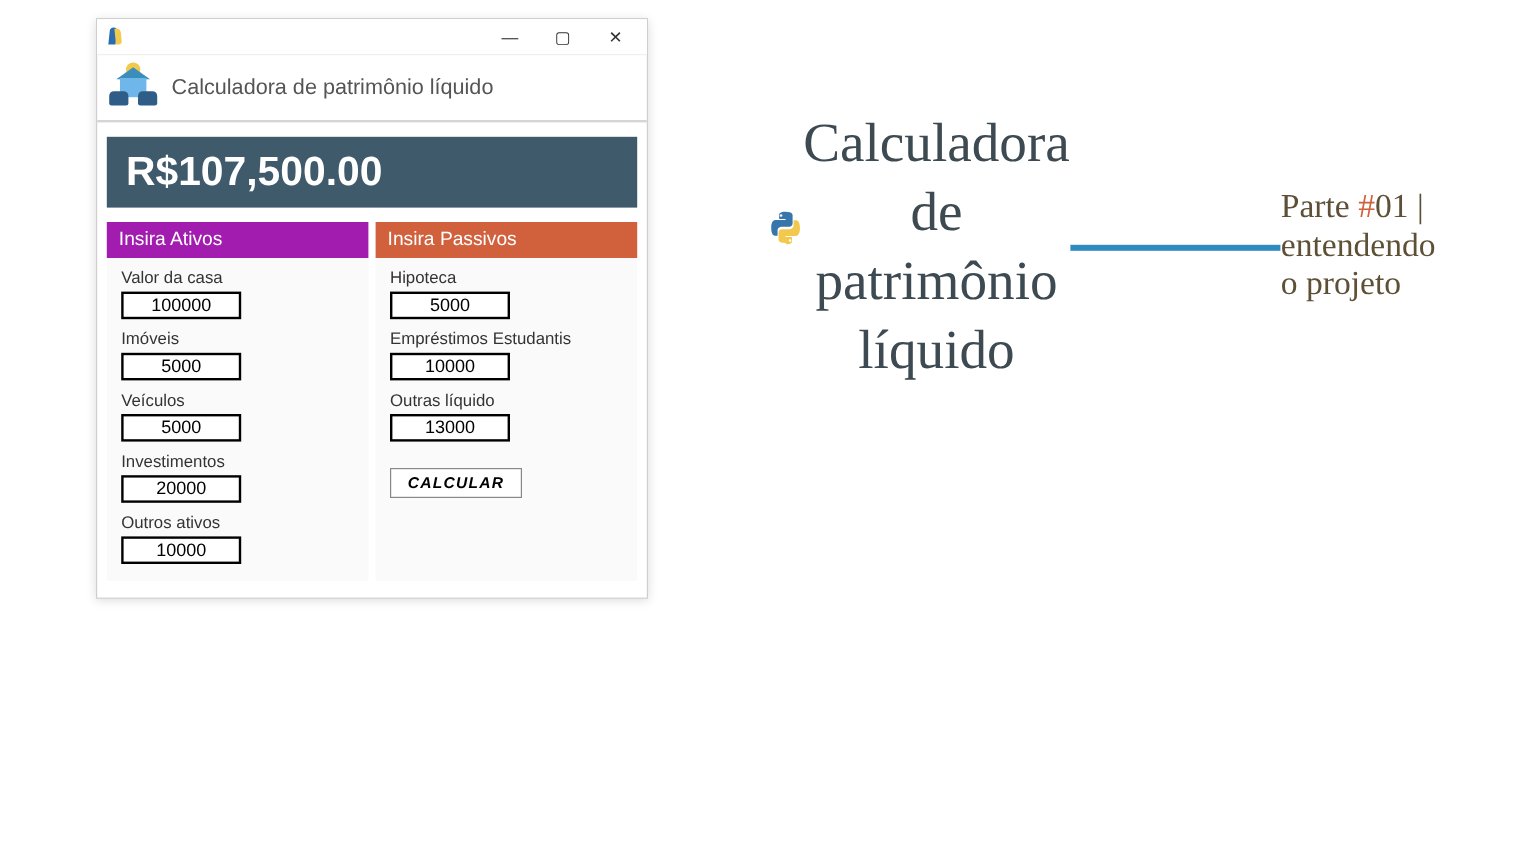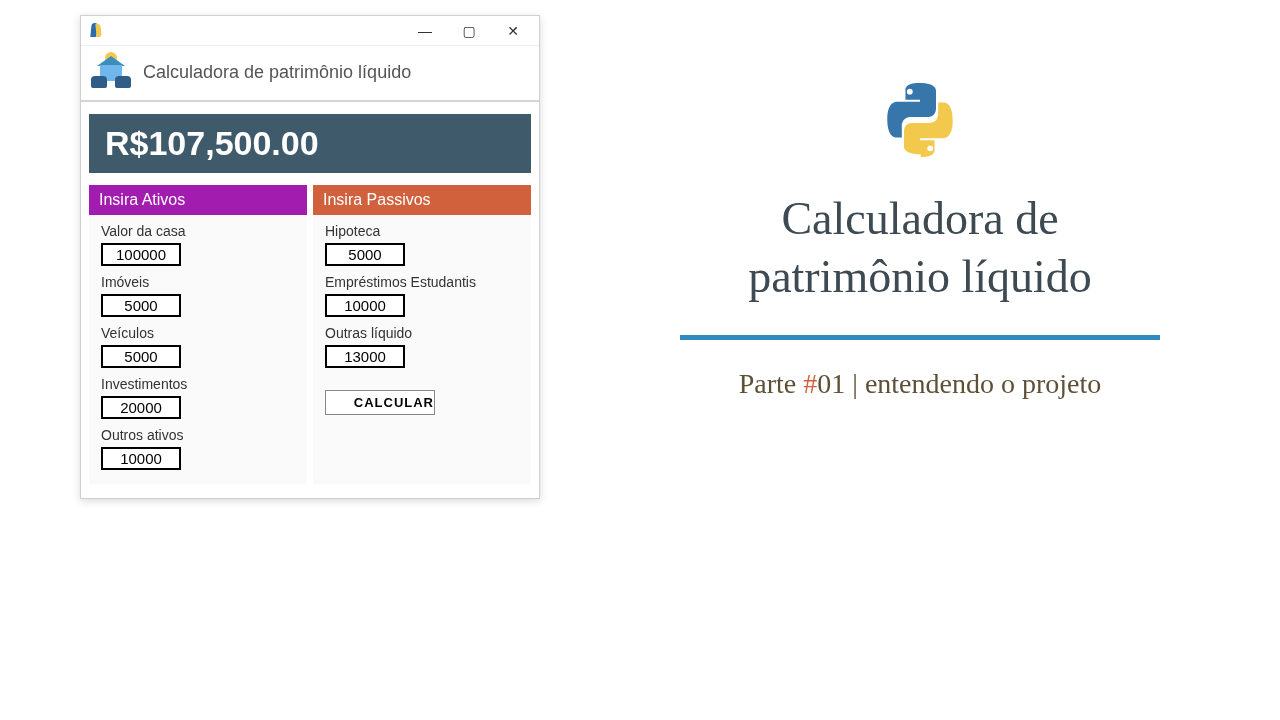--- a/index.html
+++ b/index.html
@@ -163,50 +163,51 @@
   .field {
     padding: 8px 12px 0 12px;
   }
   .field-label {
     font-size: 14px;
     color: #333;
     margin-bottom: 4px;
     display: block;
   }
   .field-input {
-    width: 80px;
+    width: 100px;
     border: 2px solid #000;
     background: #fff;
     padding: 1px 6px;
     font-size: 15px;
     text-align: center;
     font-family: "Segoe UI", Tahoma, sans-serif;
   }
 
   .calc-btn {
     margin: 22px 12px 12px 12px;
     width: 110px;
     background: #fff;
     border: 1px solid #888;
     padding: 4px 0;
     font-size: 13px;
     font-weight: 700;
     letter-spacing: 1px;
-    text-align: right;
+    text-align: center;
     cursor: pointer;
+    font-style: italic;
   }
 
   
   .slide {
     position: absolute;
     left: 640px;
-    top: 80px;
+    top: 90px;
     width: 560px;
     display: flex;
-    flex-direction: column;
+    flex-direction: row;
     align-items: center;
     justify-content: space-between;
   }
   .python-logo {
     width: 80px;
     height: 80px;
     position: relative;
     margin-bottom: 30px;
   }
   .python-logo svg { width: 100%; height: 100%; }

